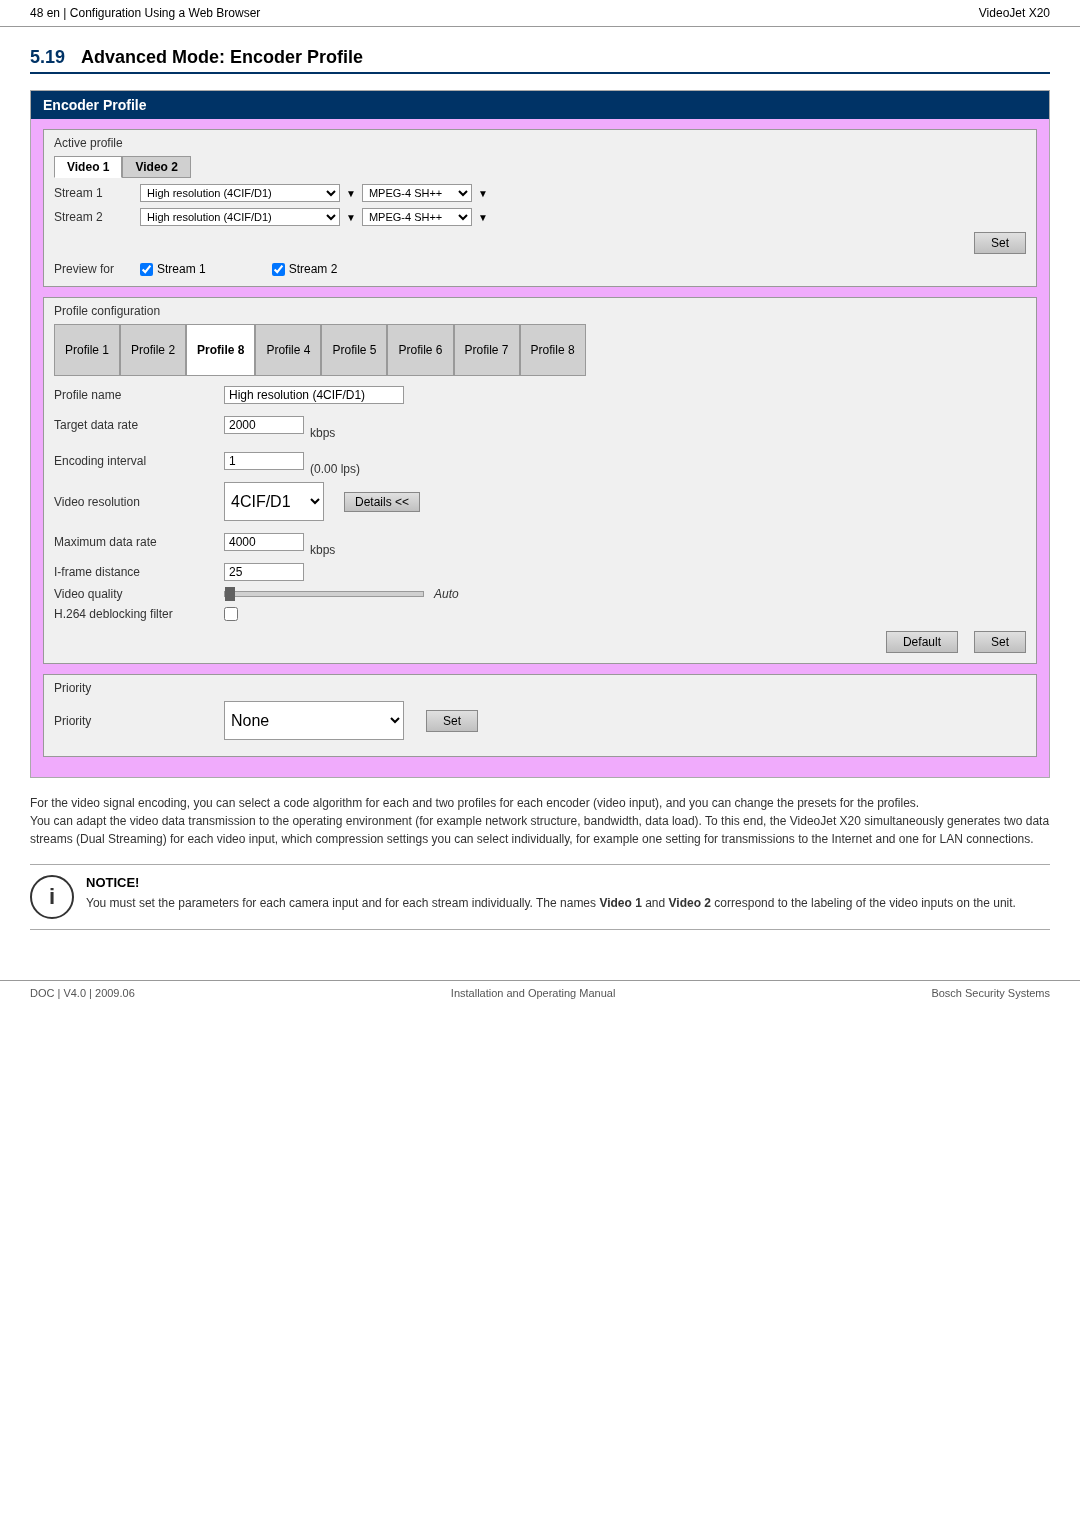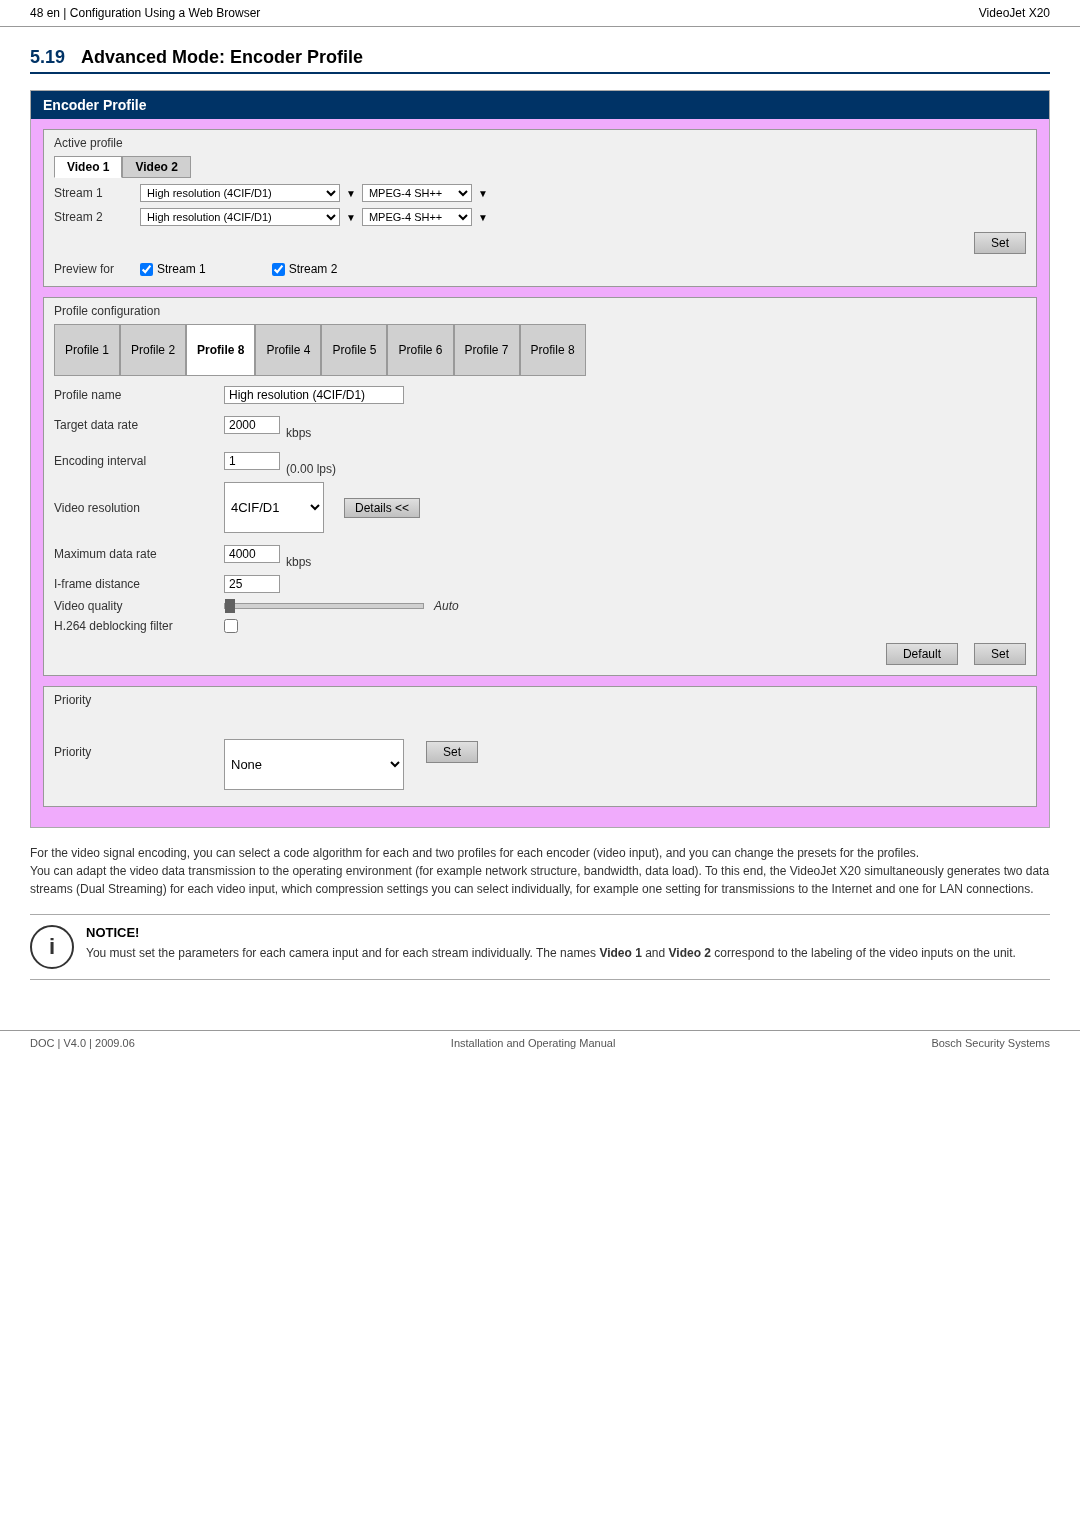--- a/index.html
+++ b/index.html
@@ -199,33 +199,33 @@
       width: 170px;
       font-size: 12px;
       color: #333;
     }
 
     .form-input {
       font-size: 12px;
       padding: 1px 4px;
       border: 1px solid #999;
       background: #fff;
-      width: 56px;
+      width: 80px;
     }
 
     .form-unit {
       font-size: 12px;
       margin-left: 6px;
       color: #333;
       margin-top: 16px;
     }
 
     .form-select {
-      font-size: 13px;
-      padding: 16px 2px;
+      font-size: 16px;
+      padding: 9px 2px;
       border: 1px solid #999;
       background: #fff;
       width: 100px;
     }
 
     .details-btn {
       margin-left: 20px;
       padding: 2px 10px;
       font-size: 12px;
       border: 1px solid #888;
@@ -481,21 +481,21 @@
         <div class="bottom-btns">
           <button class="set-btn">Default</button>
           <button class="set-btn">Set</button>
         </div>
       </div>
 
       <div class="priority-fieldset">
         <div class="priority-legend">Priority</div>
         <div class="form-row">
           <span class="form-label">Priority</span>
-          <select class="form-select" style="width:180px;margin-top:26px;">
+          <select class="form-select" style="width:180px;">
             <option>None</option>
           </select>
           <span style="font-size:10px;margin-left:2px;"></span>
           <button class="set-btn" style="margin-left:20px;">Set</button>
         </div>
       </div>
 
     </div>
   </div>
 

